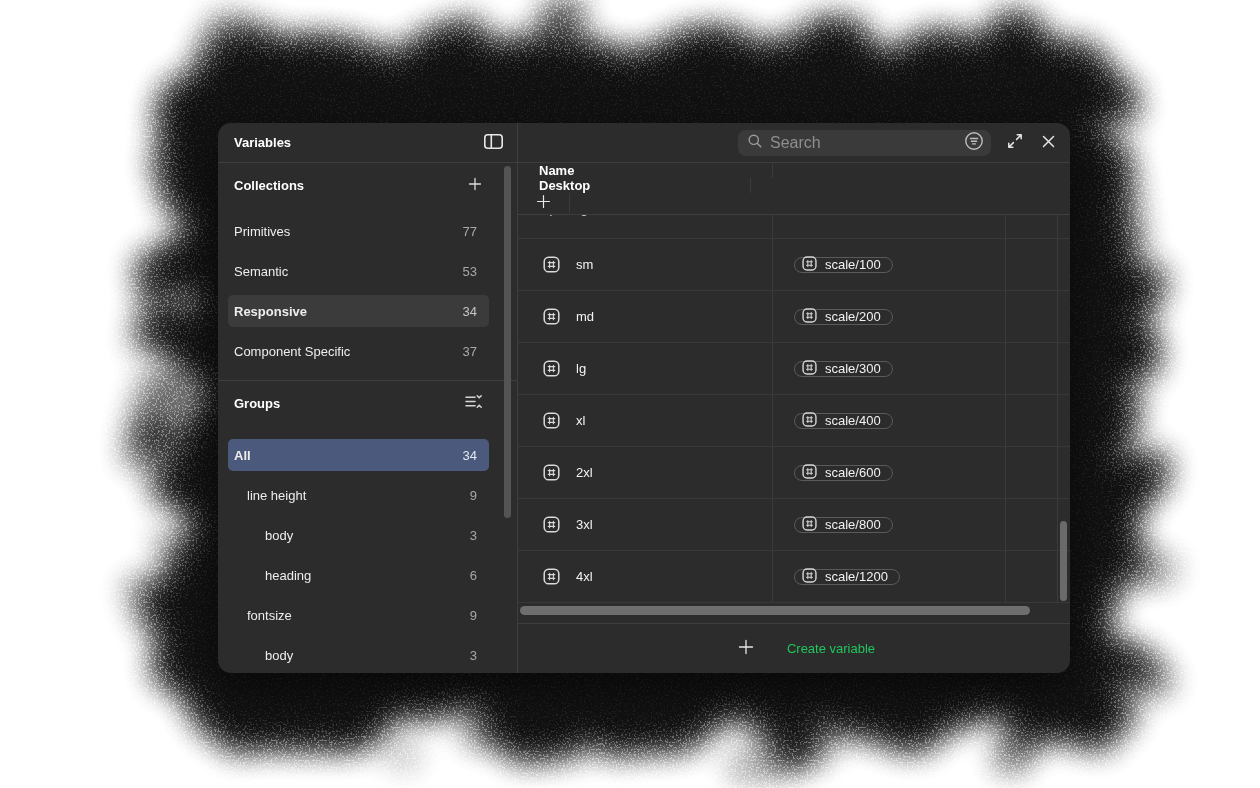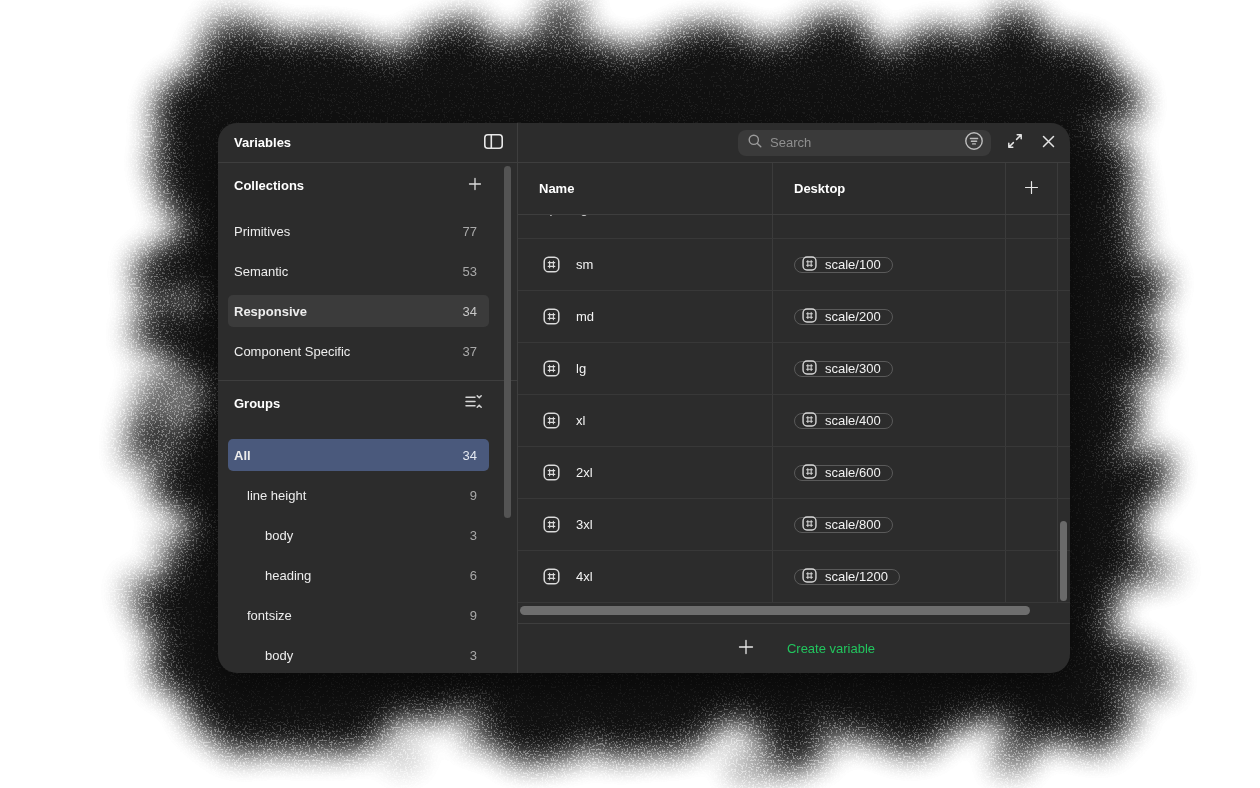--- a/index.html
+++ b/index.html
@@ -3,21 +3,21 @@
 <meta charset="utf-8">
 <style>
   * { margin:0; padding:0; box-sizing:border-box; }
   html,body { width:1260px; height:788px; background:#fff; overflow:hidden;
     font-family:"Liberation Sans", sans-serif; }
   .stage { position:relative; width:1260px; height:788px; }
   svg.blob-bg { position:absolute; left:0; top:0; }
 
   
   .window { position:absolute; left:218px; top:123px; width:852px; height:550px;
-    background:#2c2c2c; border-radius:19px; overflow:hidden; display:flex;
+    background:#2c2c2c; border-radius:13px; overflow:hidden; display:flex;
     box-shadow:0 14px 40px rgba(0,0,0,.55); color:#e9e9e9; font-size:13px; }
 
   
   .sidebar { width:300px; min-width:300px; border-right:1px solid #3e3e3e;
     display:flex; flex-direction:column; position:relative; }
   .sb-header { height:40px; min-height:40px; border-bottom:1px solid #3e3e3e;
     display:flex; align-items:center; justify-content:space-between; padding:0 13px 0 16px; }
   .sb-title { font-weight:700; color:#ffffff; }
   .icon-btn { background:none; border:none; cursor:pointer; display:flex;
     align-items:center; justify-content:center; padding:0; }
@@ -38,26 +38,26 @@
   .sb-scrollthumb { position:absolute; right:6px; top:43px; width:7px; height:352px;
     border-radius:4px; background:#545454; }
 
   
   .main { flex:1; display:flex; flex-direction:column; position:relative; }
   .main-header { height:40px; min-height:40px; border-bottom:1px solid #3e3e3e;
     display:flex; align-items:center; justify-content:flex-end; padding:0 12px 0 16px; }
   .search-field { width:253px; height:26px; background:#3a3a3a; border-radius:8px;
     display:flex; align-items:center; gap:7px; padding:0 6px 0 9px; }
   .search-field input { flex:1; background:transparent; border:none; outline:none;
-    color:#e6e6e6; font-size:13px; font-family:"Liberation Sans",sans-serif; min-width:0; }
+    color:#e6e6e6; font-size:16px; font-family:"Liberation Sans",sans-serif; min-width:0; }
   .search-field input::placeholder { color:#8f8f8f; }
   .hdr-btn { margin-left:14px; }
 
   .table-header { height:52px; min-height:52px; display:flex;
-    border-bottom:1px solid #3e3e3e; font-weight:700; color:#ffffff; }
+    border-bottom:1px solid #3e3e3e; font-weight:700; color:#ffffff;flex-direction:column; }
   .cell { display:flex; align-items:center; }
   .c-name { width:255px; min-width:255px; padding-left:21px; border-right:1px solid #3b3b3b; }
   .c-value { width:233px; min-width:233px; padding-left:21px; border-right:1px solid #3b3b3b; }
   .c-add { width:52px; min-width:52px; justify-content:center; border-right:1px solid #3b3b3b; }
 
   .partial-row { height:24px; min-height:24px; display:flex; border-bottom:1px solid #383838; }
   .partial-clip { position:relative; overflow:hidden; }
   .partial-clip span { position:absolute; top:-14px; left:25px; color:#dddddd;
     font-size:13px; white-space:nowrap; }
 

